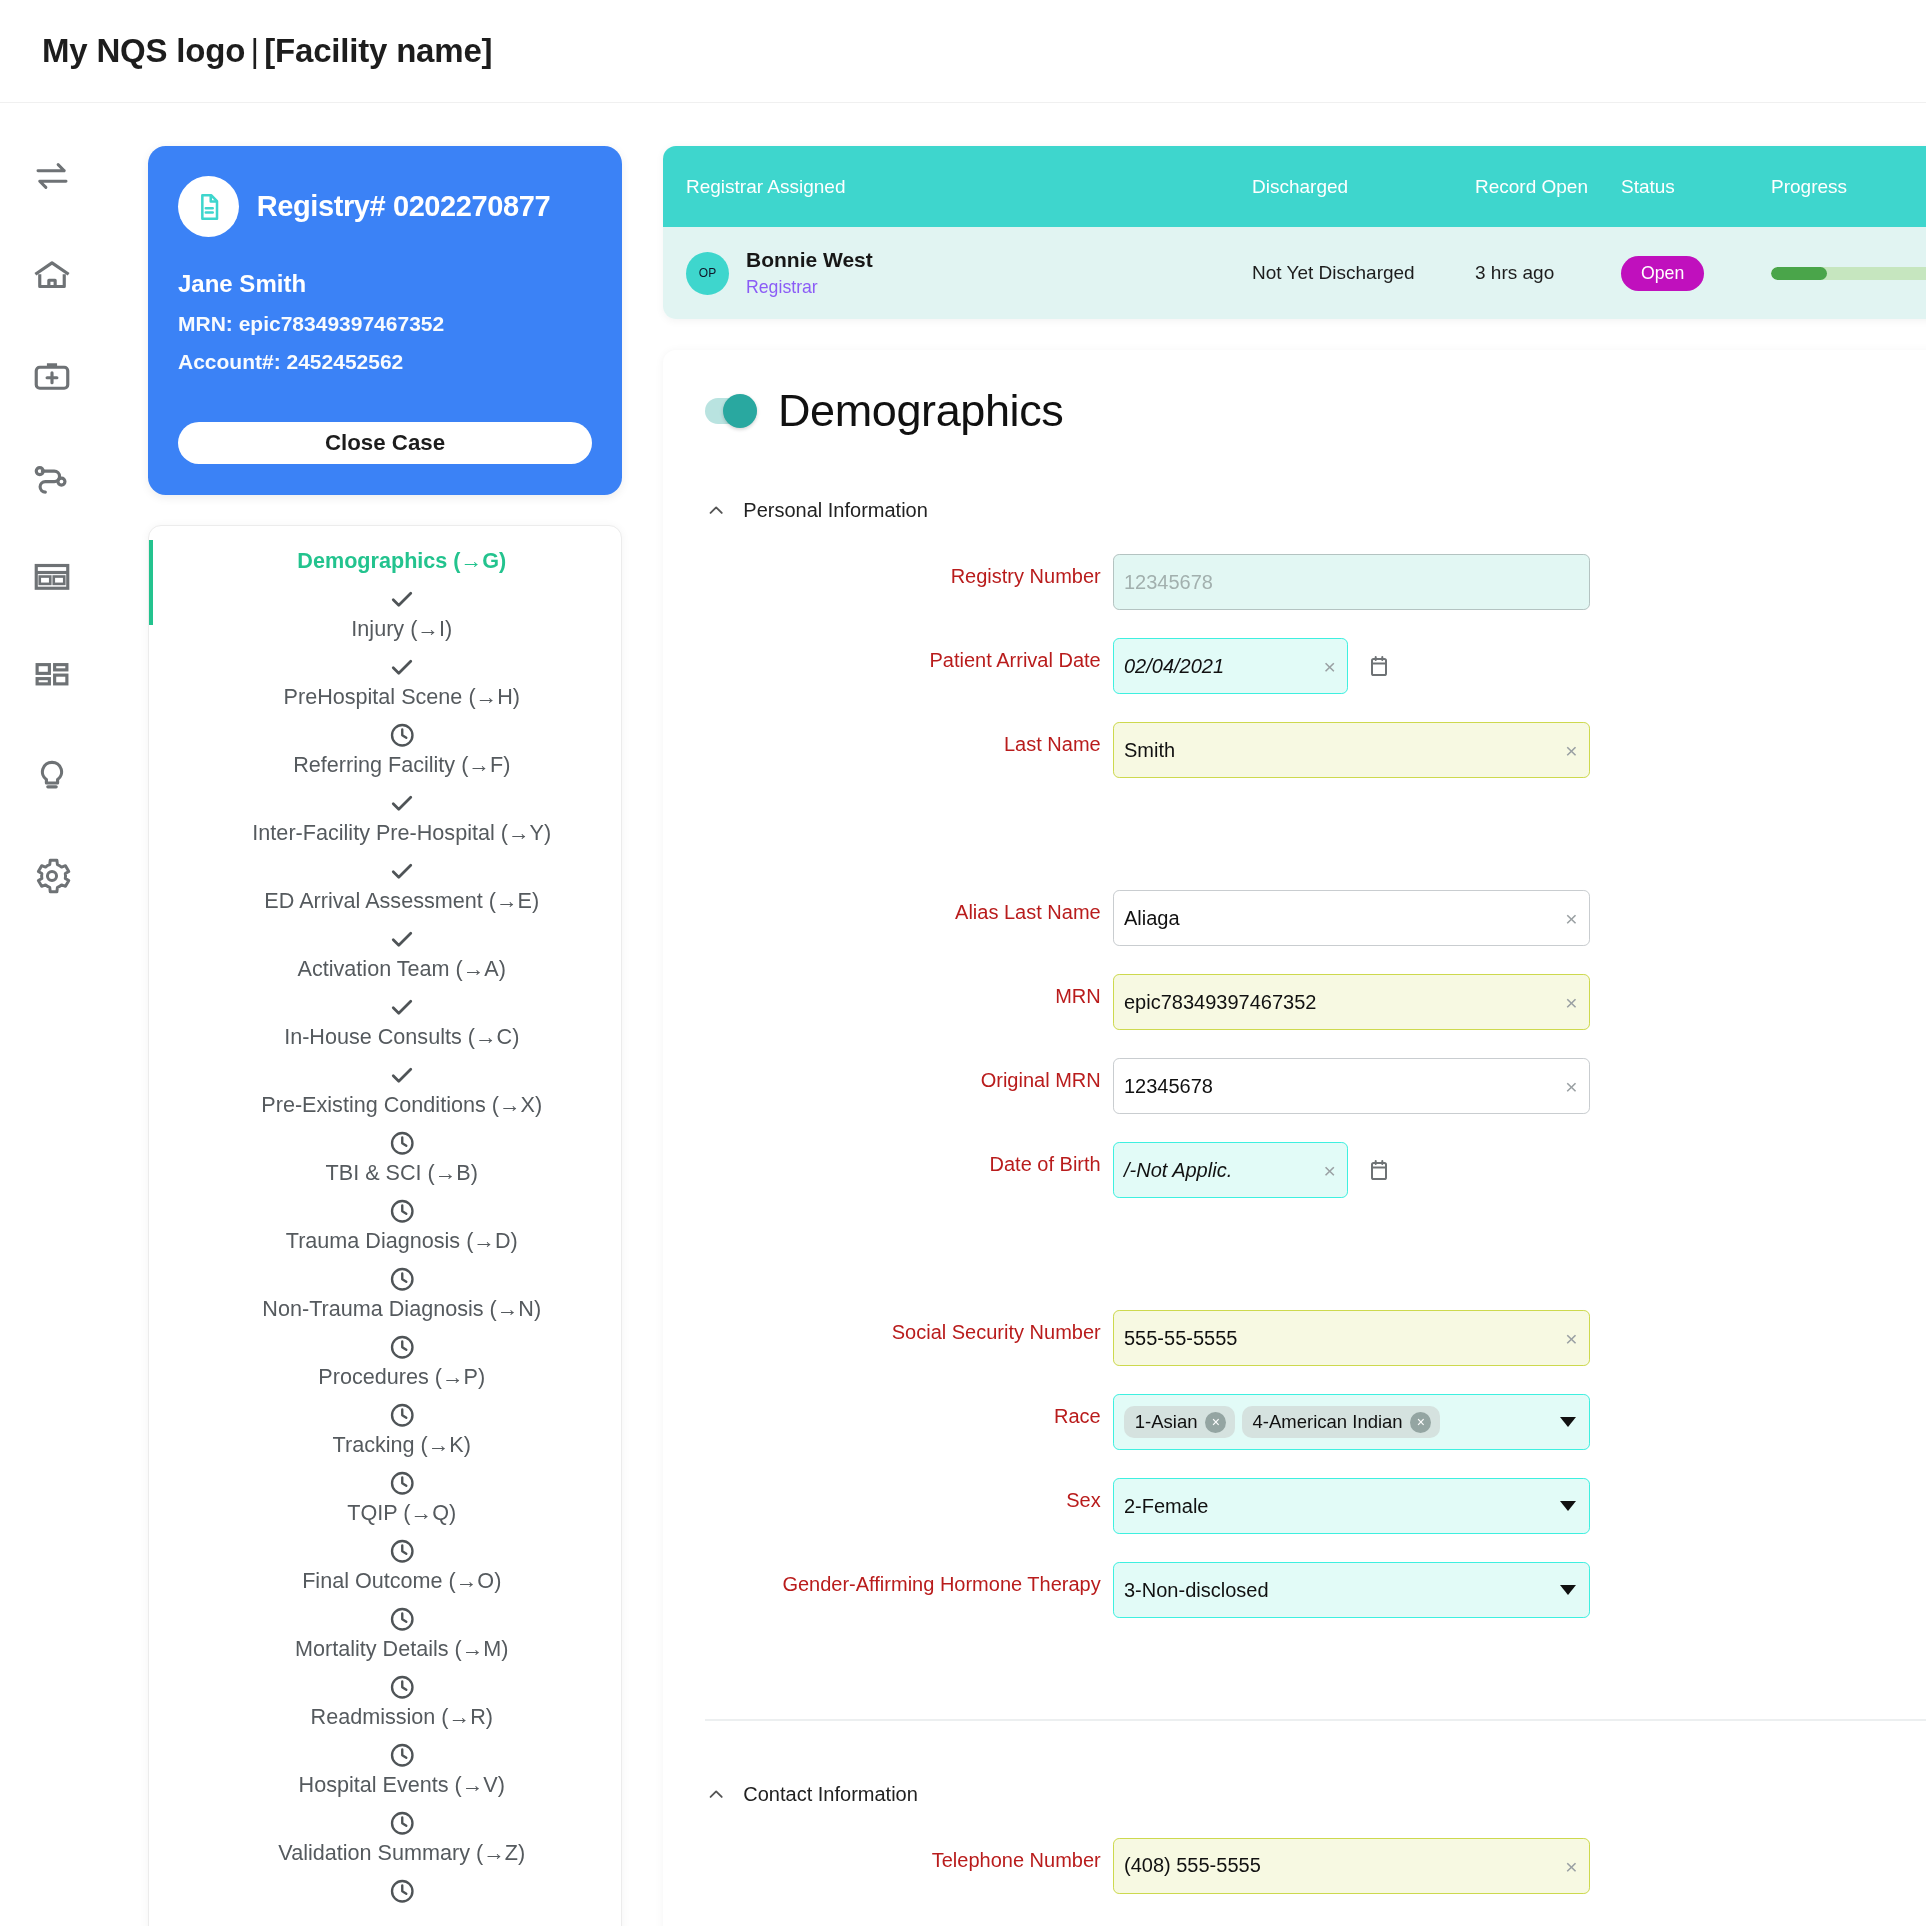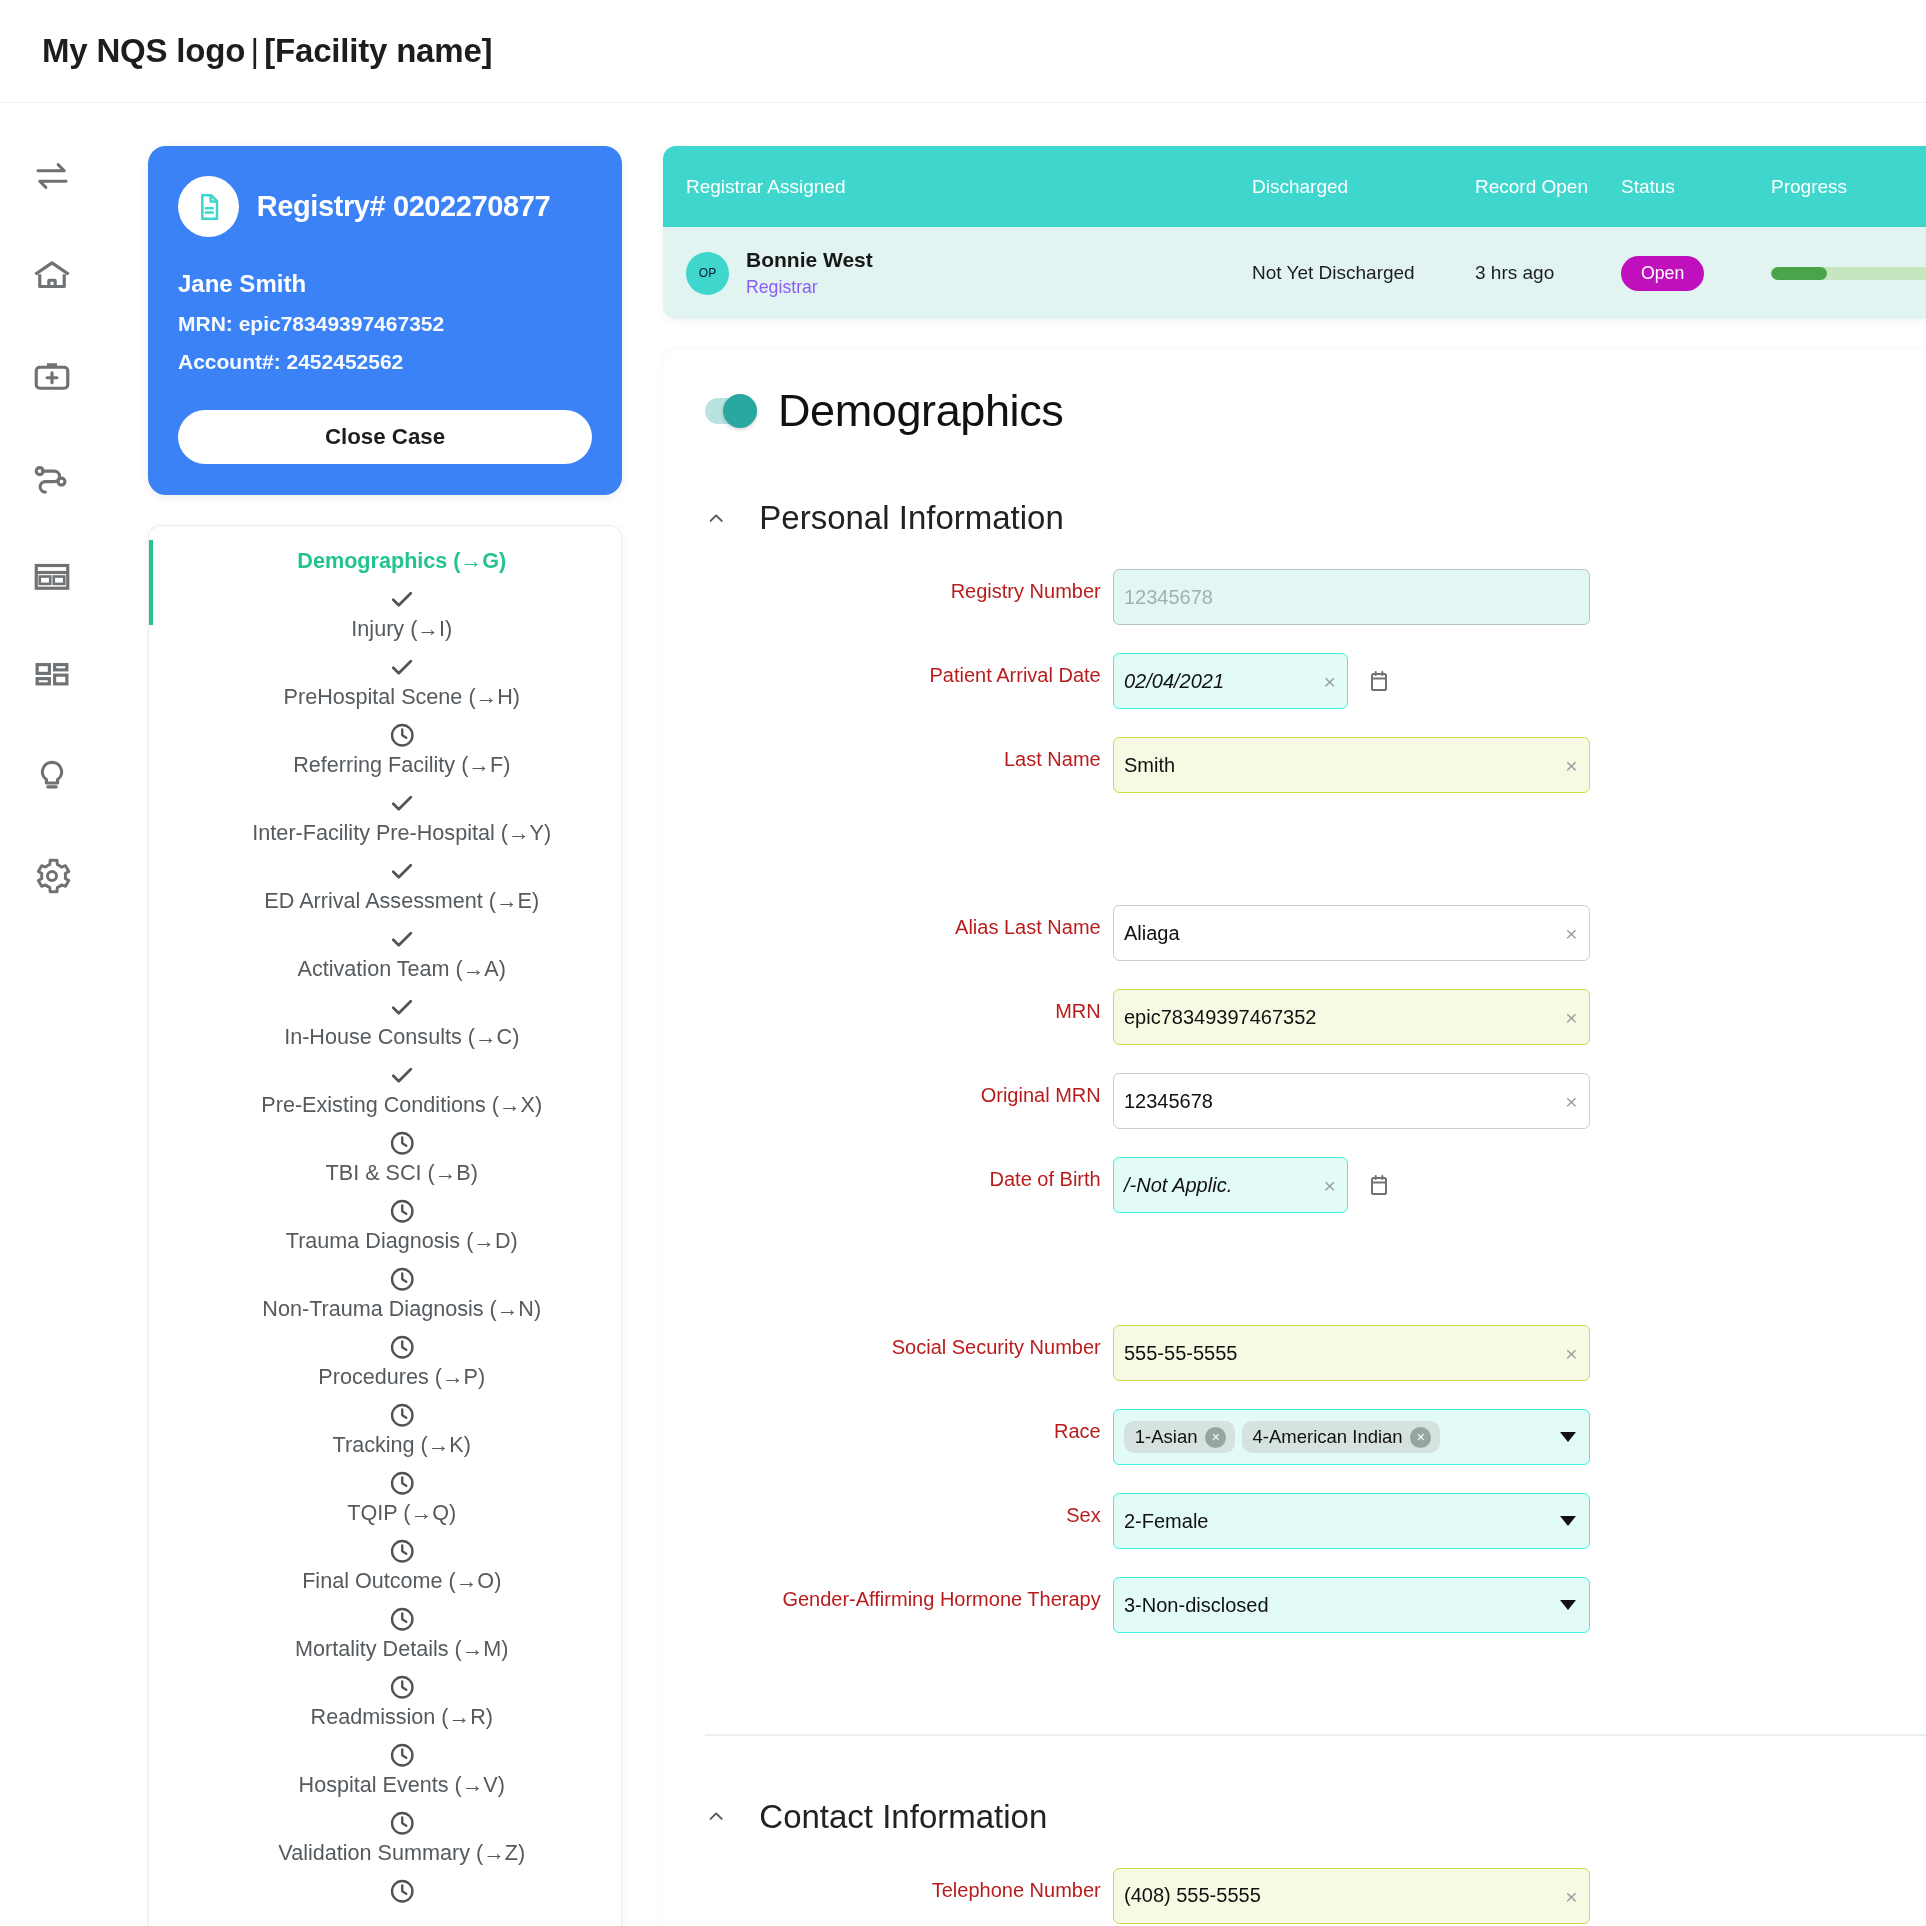--- a/index.html
+++ b/index.html
@@ -37,21 +37,21 @@
   }
   .pc-top { display: flex; align-items: center; gap: 17.7px; }
   .pc-doc-circle {
     width: 61px; height: 61px; border-radius: 50%; background: #ffffff;
     display: flex; align-items: center; justify-content: center; flex: 0 0 auto;
   }
   .pc-reg { font-size: 29px; font-weight: 700; letter-spacing: -0.4px; white-space: nowrap; }
   .pc-name { font-size: 24px; font-weight: 700; margin-top: 33px; }
   .pc-line { font-size: 21px; font-weight: 700; margin-top: 14px; opacity: 0.97; }
   .close-case-btn {
-    margin-top: 36px; width: 100%; height: 54px; border-radius: 27px;
+    margin-top: 48px; width: 100%; height: 42px; border-radius: 27px;
     background: #ffffff; color: #1d1d1d; font-size: 22.3px; font-weight: 700;
     display: flex; align-items: center; justify-content: center; border: none; cursor: pointer;
     font-family: "Liberation Sans", sans-serif;
   }
 
   .navcard {
     margin-top: 30px; background: #ffffff; border-radius: 13px;
     border: 0.4px solid #ececec; box-shadow: 0 1.5px 9.2px rgba(0,0,0,0.05);
     padding: 22.3px 0 146px 0; position: relative;
   }
@@ -113,21 +113,21 @@
     width: 52px; height: 26px; border-radius: 15.4px; background: #b9e3e0;
     position: relative; flex: 0 0 auto; cursor: pointer;
   }
   .toggle .knob {
     position: absolute; right: 0px; top: -3.9px; width: 34px; height: 34px;
     border-radius: 50%; background: #29a8a0; box-shadow: 0 1.5px 3.9px rgba(0,0,0,0.18);
   }
   .form-title { font-size: 45px; font-weight: 400; color: #111; letter-spacing: -0.4px; }
 
   .section-head { display: flex; align-items: center; gap: 16px; margin-top: 62px; }
-  .section-title { font-size: 33px; color: #222; margin-left: 16px; }
+  .section-title { font-size: 20px; color: #222; }
   .chevron-up { width: 22.3px; height: 22.3px; display: flex; align-items: center; justify-content: center; cursor: pointer; }
 
   .grid2 { display: grid; grid-template-columns: 1fr 1fr; column-gap: 31px; margin-top: 32px; }
   .frow { display: flex; align-items: flex-start; margin-bottom: 0; height: 84px; }
   .flabel {
     width: 408px; flex: 0 0 408px; text-align: right; padding-right: 12.3px;
     font-size: 20px; color: #b91c1c; line-height: 1.24; padding-top: 10px;
   }
   .fctl { flex: 1 1 auto; display: flex; align-items: flex-start; gap: 13px; min-width: 0; }
 

